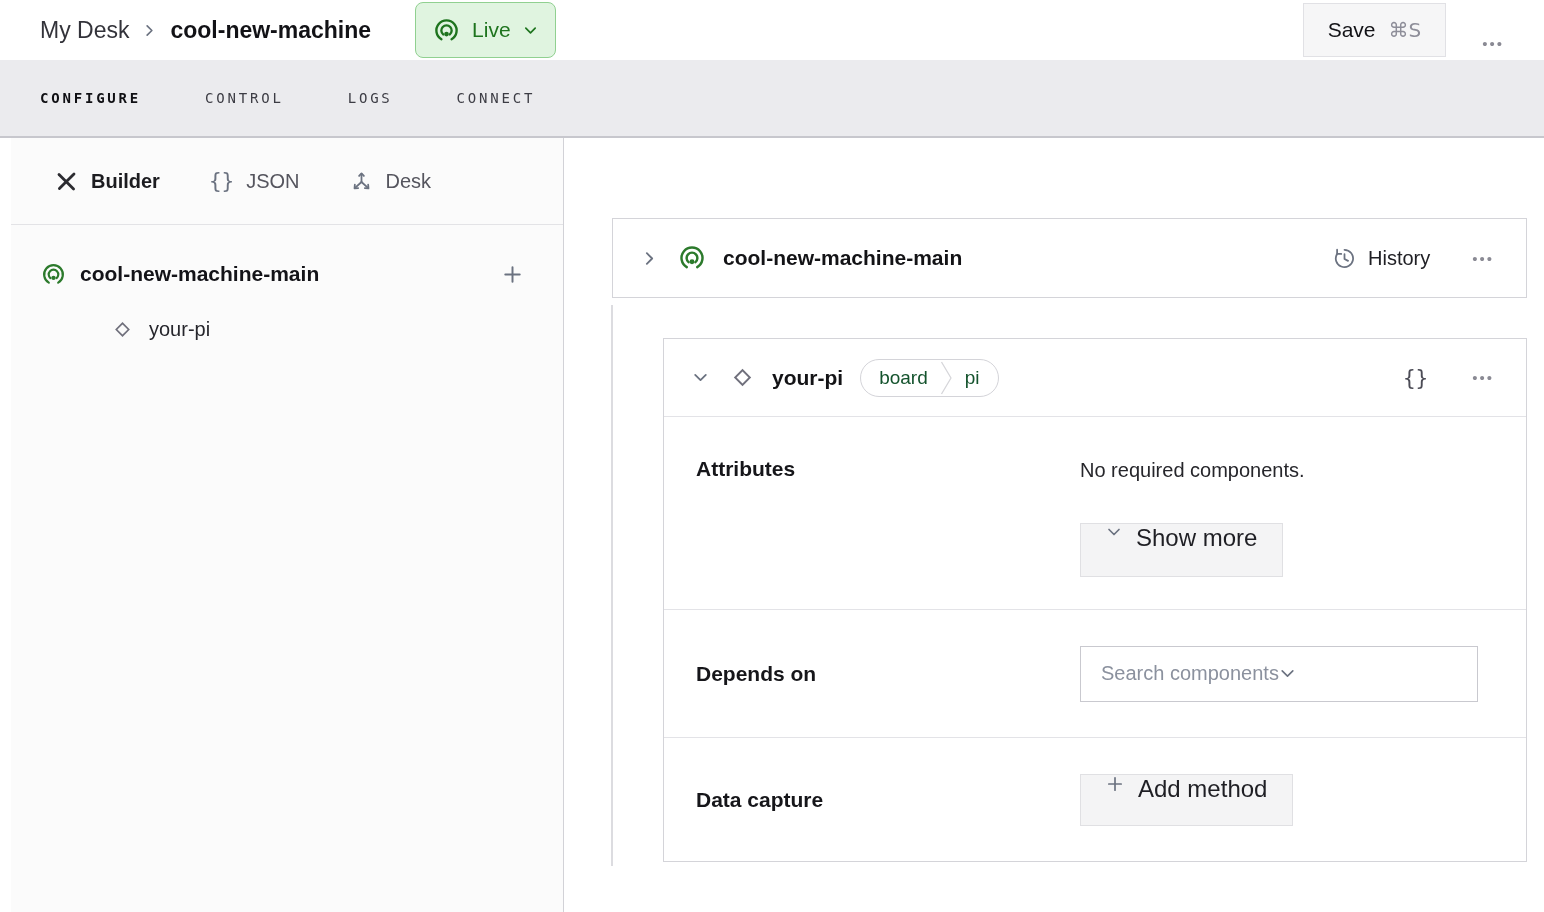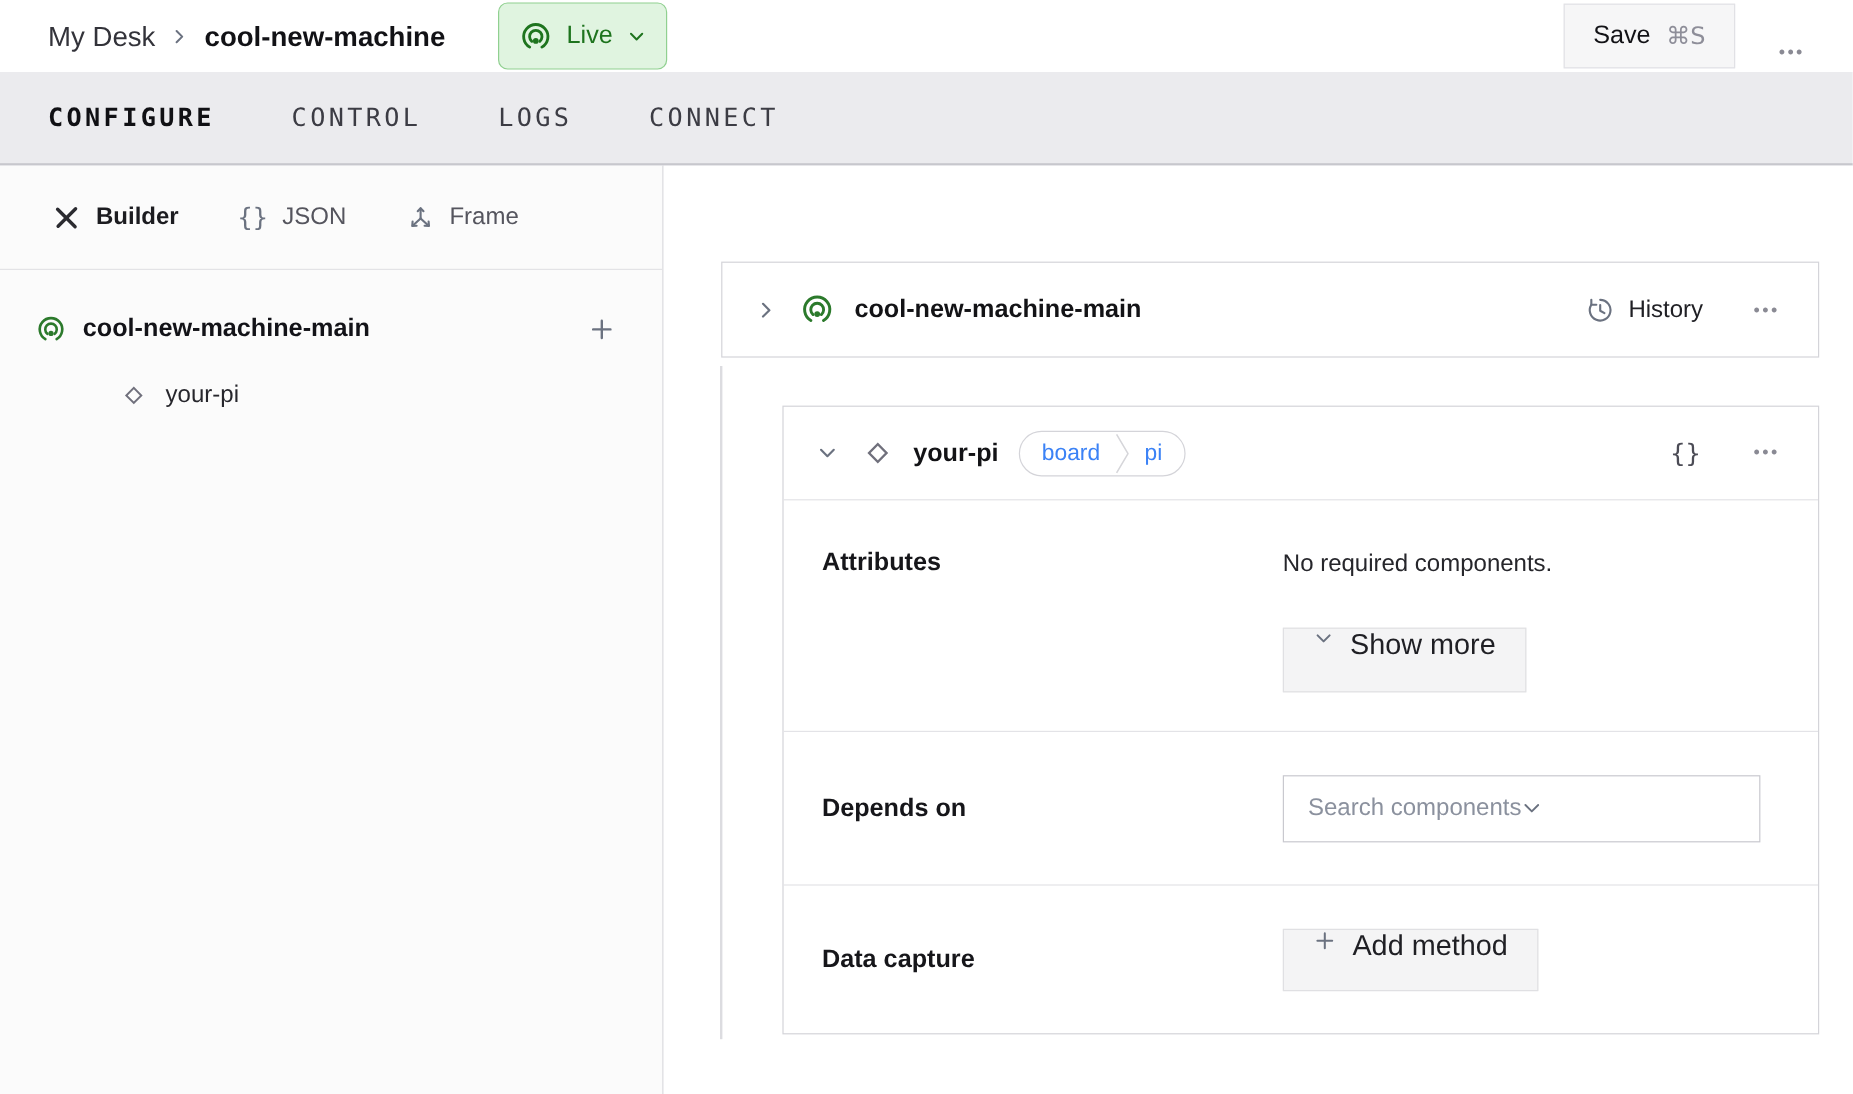--- a/index.html
+++ b/index.html
@@ -22,26 +22,26 @@
   .save-btn { height:54px; padding:0 24px; background:#f6f6f7; border:1px solid #e1e1e5;
     display:inline-flex; align-items:center; gap:13px; font-size:21px; color:#121216; }
   .save-shortcut { color:#8e8e99; font-family:"DejaVu Sans", sans-serif; font-size:20px; }
   .dots-btn { color:#8a8a94; font-size:15px; letter-spacing:2px; padding:6px;
     line-height:1; display:inline-flex; }
   .topbar .dots-btn { margin-left:30px; }
 
   
   .tabbar { height:78px; flex:none; background:#ebebee; border-bottom:2px solid #c7c7cd;
     display:flex; align-items:center; padding-left:40px; gap:64px; }
-  .tab { font-family:"DejaVu Sans Mono", monospace; font-size:21px; letter-spacing:2.8px;
+  .tab { font-family:"DejaVu Sans Mono", monospace; font-size:14px; letter-spacing:2.8px;
     color:#3c3c44; padding:4px 0; }
   .tab.active { font-weight:700; color:#101014; }
 
   
-  .content { flex:1; display:flex; min-height:0; }
+  .content { flex:1; display:flex; min-height:0;padding-left:11px; }
   .sidebar { width:553px; flex:none; background:#fbfbfb; border-right:1px solid #d2d2d7; }
   .view-switcher { height:87px; display:flex; align-items:center; padding-left:43px;
     gap:49px; border-bottom:1px solid #e3e3e6; }
   .view { display:inline-flex; align-items:center; gap:12px; font-size:20px; color:#55555e; }
   .view.active { color:#1c1c20; font-weight:700; }
   .view .braces { font-family:"DejaVu Sans Mono", monospace; font-size:21px; color:#6b7280; }
   .tree { padding-top:23px; }
   .tree-row { display:flex; align-items:center; }
   .machine-row { height:52px; padding:0 36px 0 30px; }
   .machine-row .tree-label { margin-left:14px; font-size:21px; font-weight:700; color:#131318; }
@@ -65,21 +65,21 @@
   .connector { position:absolute; left:47px; top:167px; width:2px; height:561px;
     background:#dcdce0; }
 
   .component-card { width:864px; margin:40px 0 0 99px; }
   .comp-header { height:78px; display:flex; align-items:center; padding:0 26px 0 26px;
     border-bottom:1px solid #e3e3e7; }
   .comp-header .chev-btn { display:inline-flex; color:#6b7280; padding:2px; }
   .comp-header .diamond { margin-left:18px; display:inline-flex; color:#70707c; }
   .comp-header h3 { margin-left:16px; font-size:21px; font-weight:700; color:#131316; }
   .type-badge { margin-left:17px; height:38px; display:inline-flex; align-items:center;
-    border:1px solid #d4d4d9; border-radius:19px; font-size:19px; color:#3b82f6;
+    border:1px solid #d4d4d9; border-radius:19px; font-size:19px; color:#14532d;
     background:#fff; }
   .type-badge .seg-type { padding:0 12px 0 18px; }
   .type-badge .seg-model { padding:0 18px 0 12px; }
   .braces-btn { font-family:"DejaVu Sans Mono", monospace; font-size:21px; color:#4c4c56;
     padding:2px; }
 
   .card-row { display:flex; padding:0 48px 0 32px; border-bottom:1px solid #e3e3e7; }
   .card-row:last-child { border-bottom:none; }
   .row-label { width:384px; flex:none; font-size:21px; font-weight:600; color:#16161a; }
   .attributes-row { min-height:193px; padding-top:40px; }
@@ -170,21 +170,21 @@
           <span class="icon">
             <svg width="25" height="25" viewBox="0 0 24 24" fill="none" stroke="#6b7280" stroke-width="1.7" stroke-linecap="round" stroke-linejoin="round">
               <path d="M12 12.5 V4.6"></path>
                 <polyline points="9.7,6.7 12,4.3 14.3,6.7"></polyline>
               <path d="M12 12.5 L5.8 18.2"></path>
                 <polyline points="5.6,15.1 5.3,18.6 8.8,18.4"></polyline>
               <path d="M12 12.5 L18.2 18.2"></path>
                 <polyline points="15.2,18.4 18.7,18.6 18.4,15.1"></polyline>
             </svg>
           </span>
-          <span>Frame</span>
+          <span>Desk</span>
         </button>
       </div>
 
       <div class="tree">
         <div class="tree-row machine-row">
           <span class="icon">
             <svg width="25" height="25" viewBox="0 0 24 24" fill="none" stroke="#2c7a2c" stroke-width="2.1" stroke-linecap="round">
               <path d="M7.5 19.8 A9 9 0 1 1 16.5 19.8"></path>
               <path d="M9.04 15.52 A4.6 4.6 0 1 1 14.96 15.52"></path>
               <circle cx="12" cy="15.2" r="2.1" fill="#2c7a2c" stroke="none"></circle>

